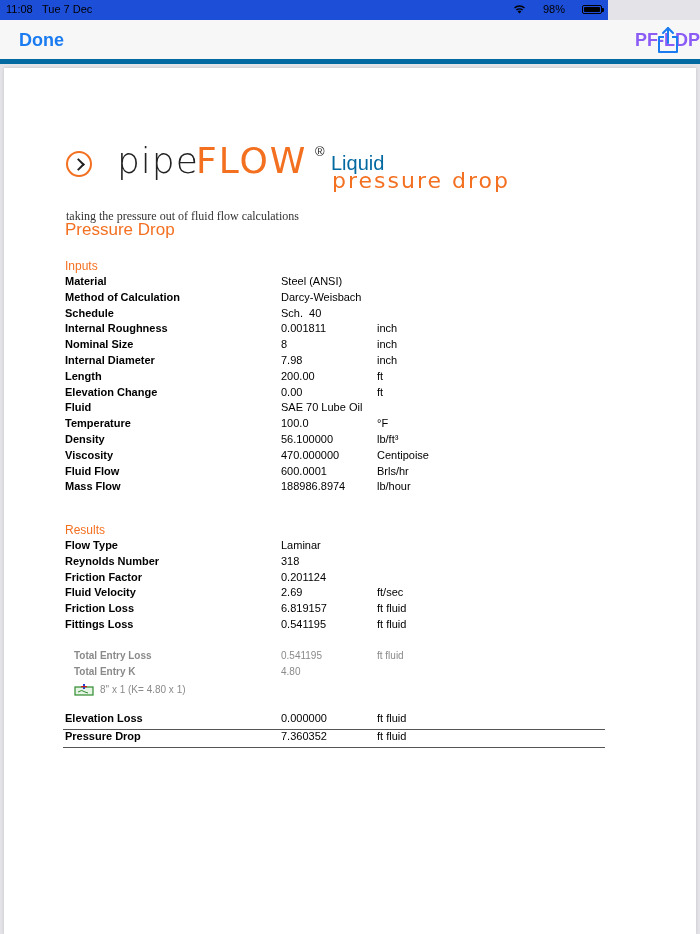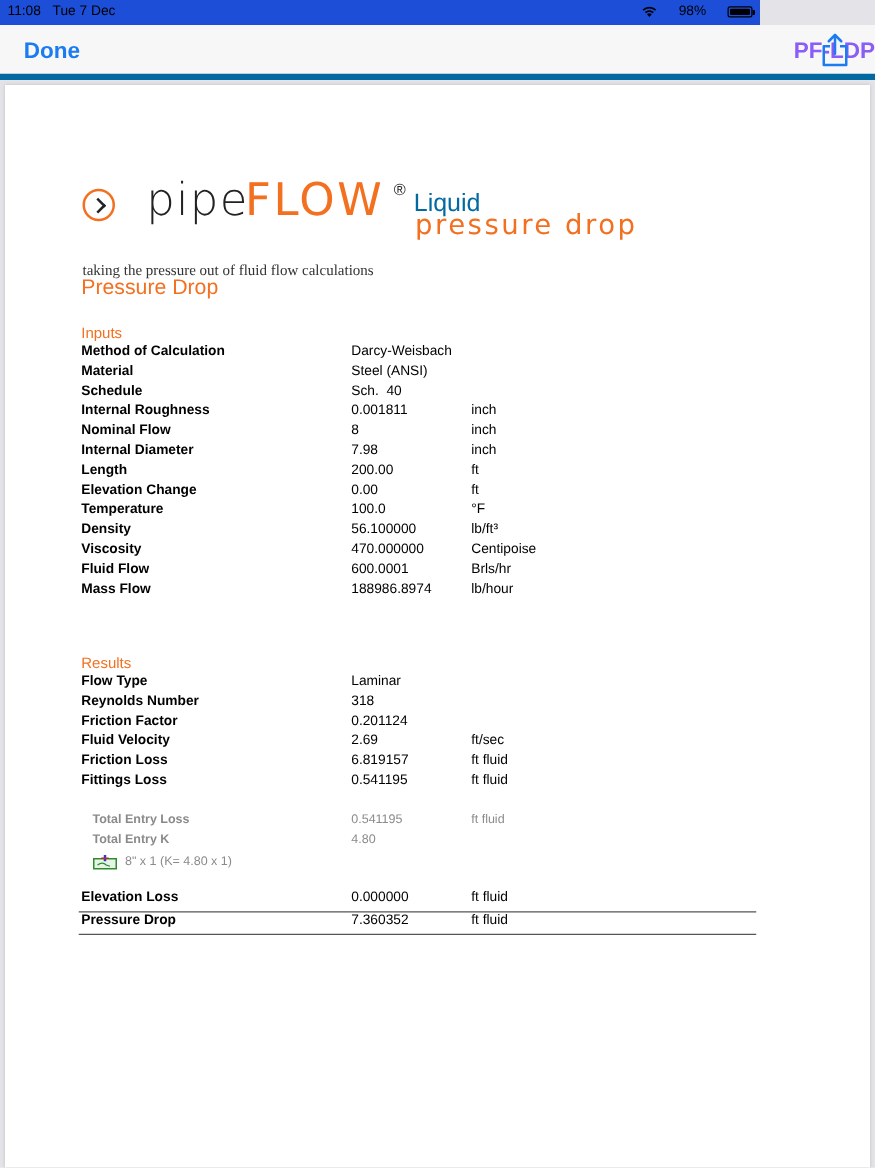--- a/index.html
+++ b/index.html
@@ -85,58 +85,63 @@
   <span class="liquid">Liquid</span>
   <span class="tagline">taking the pressure out of fluid flow calculations</span>
   <span class="pd">pressure drop</span>
 </div>
 
 <div class="page-heading">Pressure Drop</div>
 
 <div class="section-label" style="top:259px">Inputs</div>
 <div class="rows" style="top:275px">
   <div class="row">
+      <span class="lbl">Material</span>
+      <span class="val">Steel (ANSI)</span>
+      <span class="unit"></span>
+    </div>
+  <div class="row">
       <span class="lbl">Method of Calculation</span>
       <span class="val">Darcy-Weisbach</span>
-      <span class="unit"></span>
-    </div>
-  <div class="row">
-      <span class="lbl">Material</span>
-      <span class="val">Steel (ANSI)</span>
       <span class="unit"></span>
     </div>
   <div class="row">
       <span class="lbl">Schedule</span>
       <span class="val" style="white-space:pre">Sch.  40</span>
       <span class="unit"></span>
     </div>
   <div class="row">
       <span class="lbl">Internal Roughness</span>
       <span class="val">0.001811</span>
       <span class="unit">inch</span>
     </div>
   <div class="row">
-      <span class="lbl">Nominal Flow</span>
+      <span class="lbl">Nominal Size</span>
       <span class="val">8</span>
       <span class="unit">inch</span>
     </div>
   <div class="row">
       <span class="lbl">Internal Diameter</span>
       <span class="val">7.98</span>
       <span class="unit">inch</span>
     </div>
   <div class="row">
       <span class="lbl">Length</span>
       <span class="val">200.00</span>
       <span class="unit">ft</span>
     </div>
   <div class="row">
       <span class="lbl">Elevation Change</span>
       <span class="val">0.00</span>
       <span class="unit">ft</span>
+    </div>
+  <div class="row">
+      <span class="lbl">Fluid</span>
+      <span class="val">SAE 70 Lube Oil</span>
+      <span class="unit"></span>
     </div>
   <div class="row">
       <span class="lbl">Temperature</span>
       <span class="val">100.0</span>
       <span class="unit">°F</span>
     </div>
   <div class="row">
       <span class="lbl">Density</span>
       <span class="val">56.100000</span>
       <span class="unit">lb/ft³</span>

